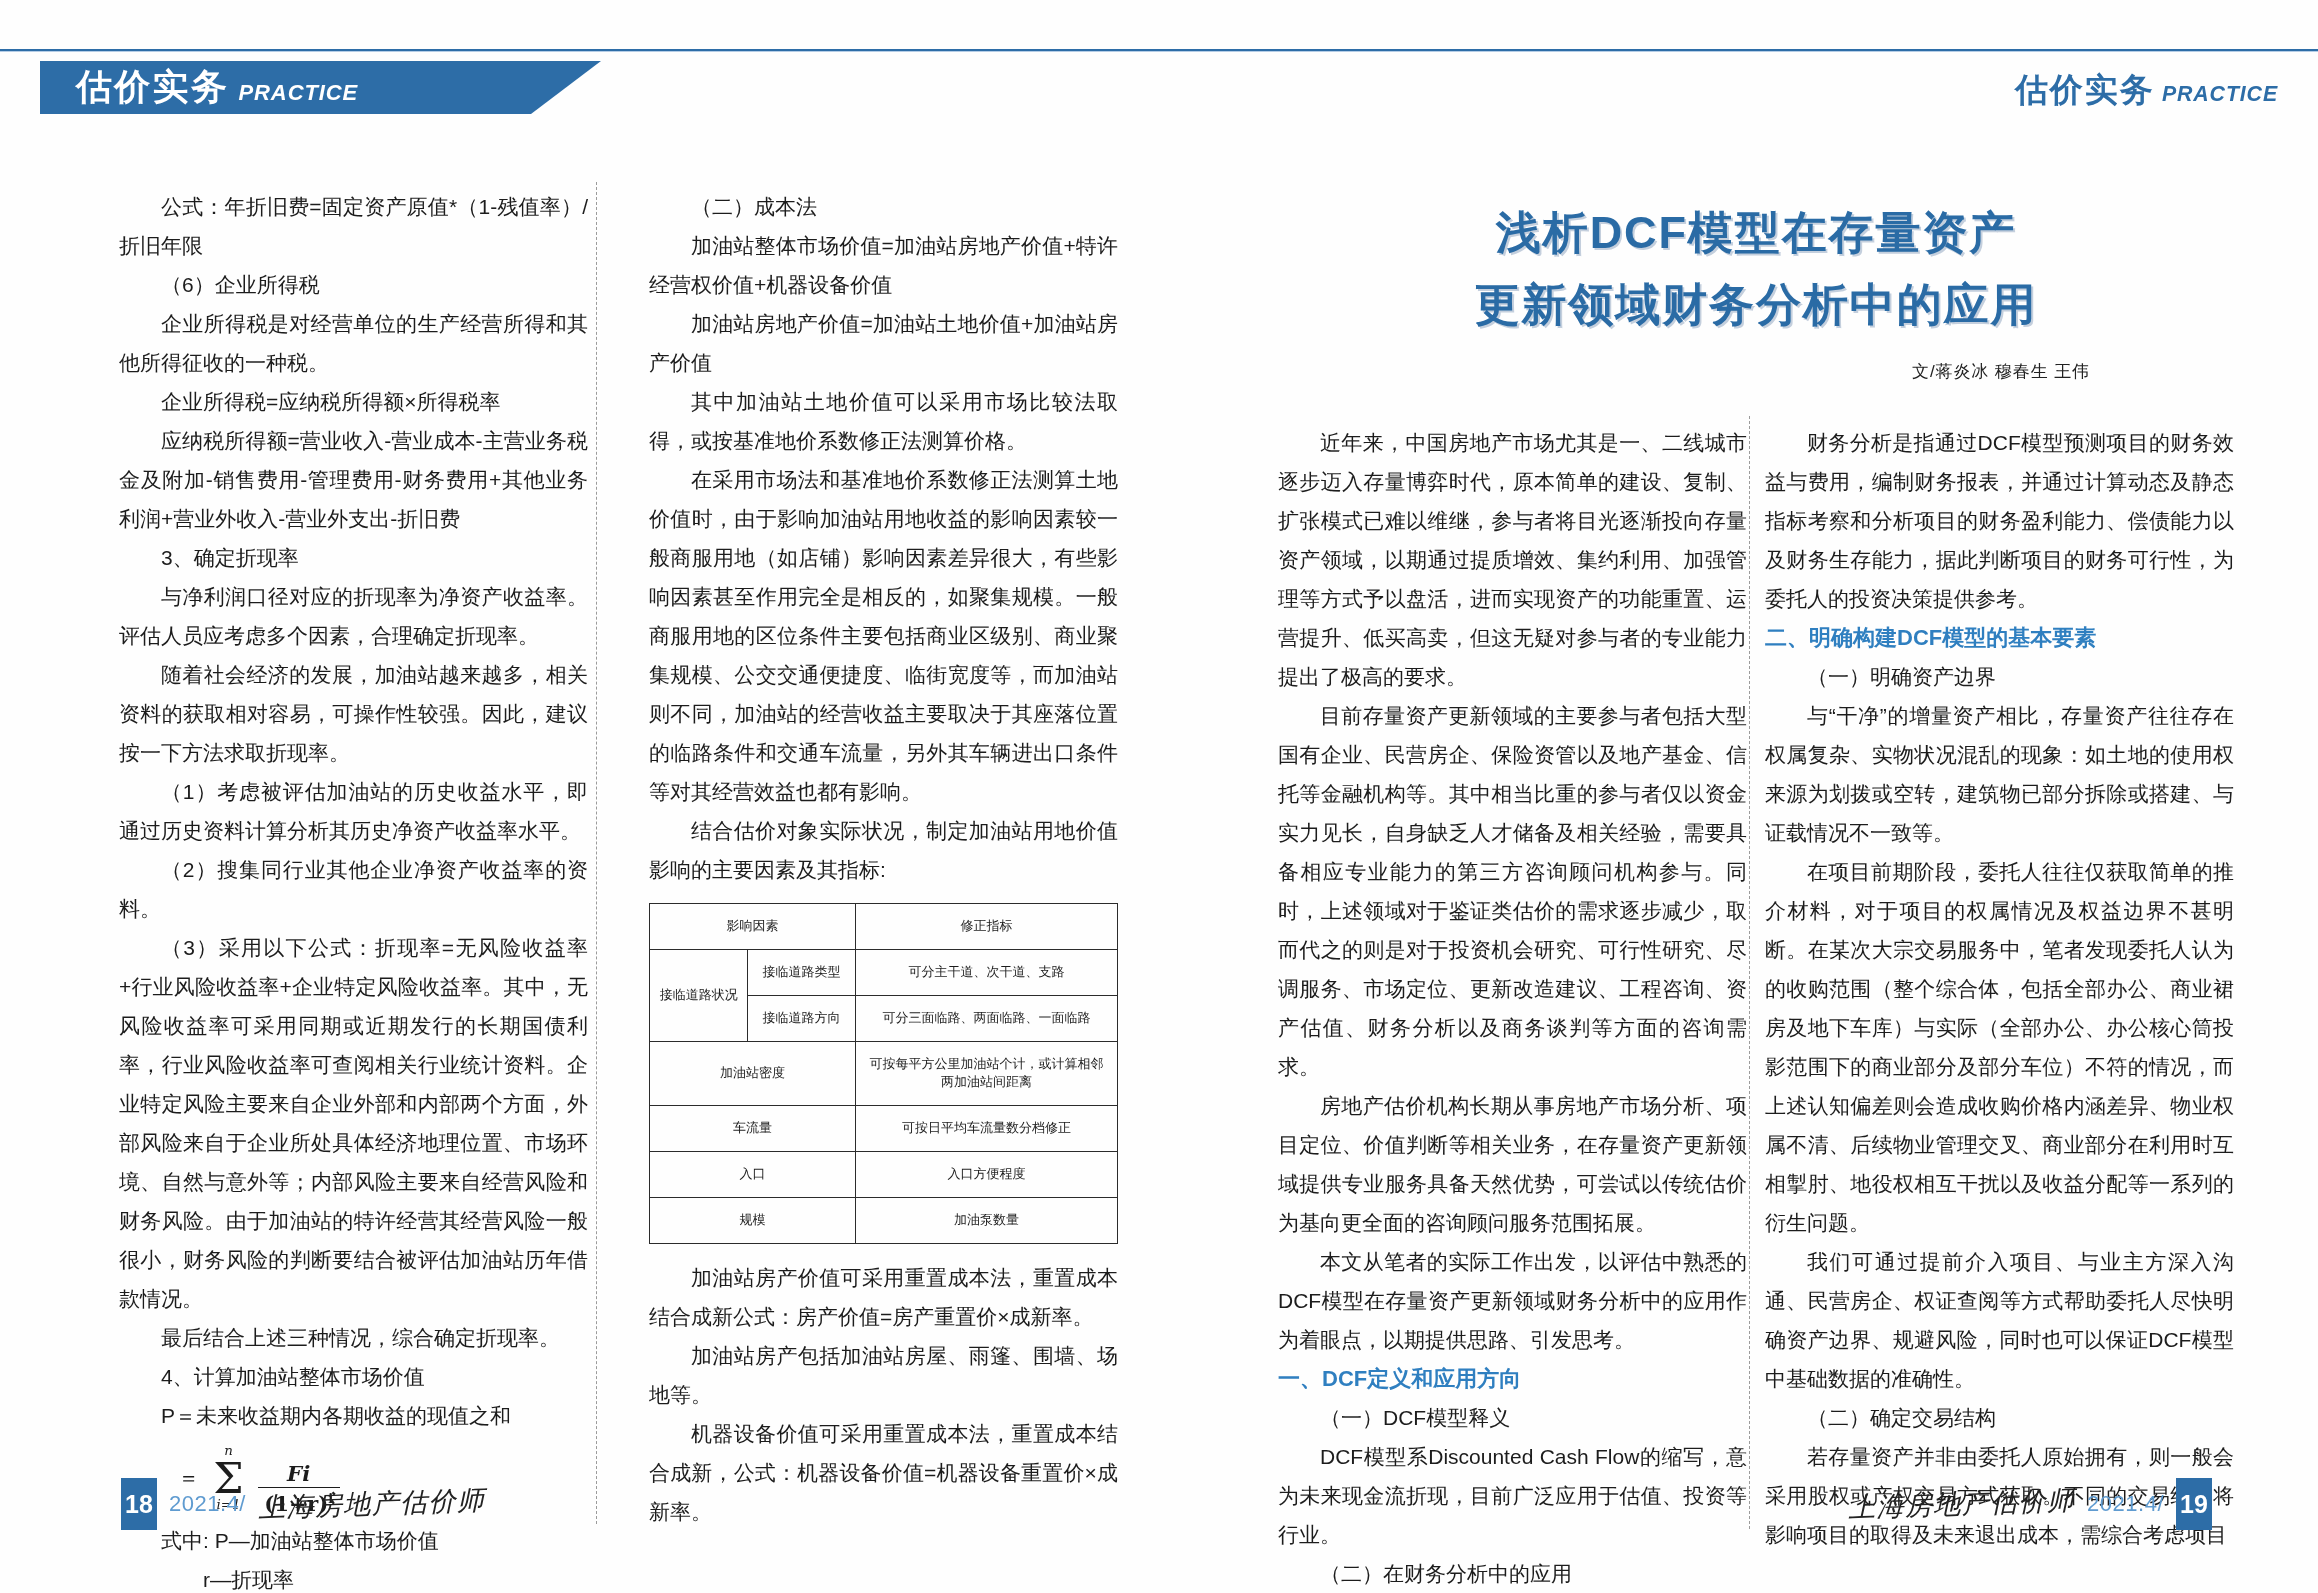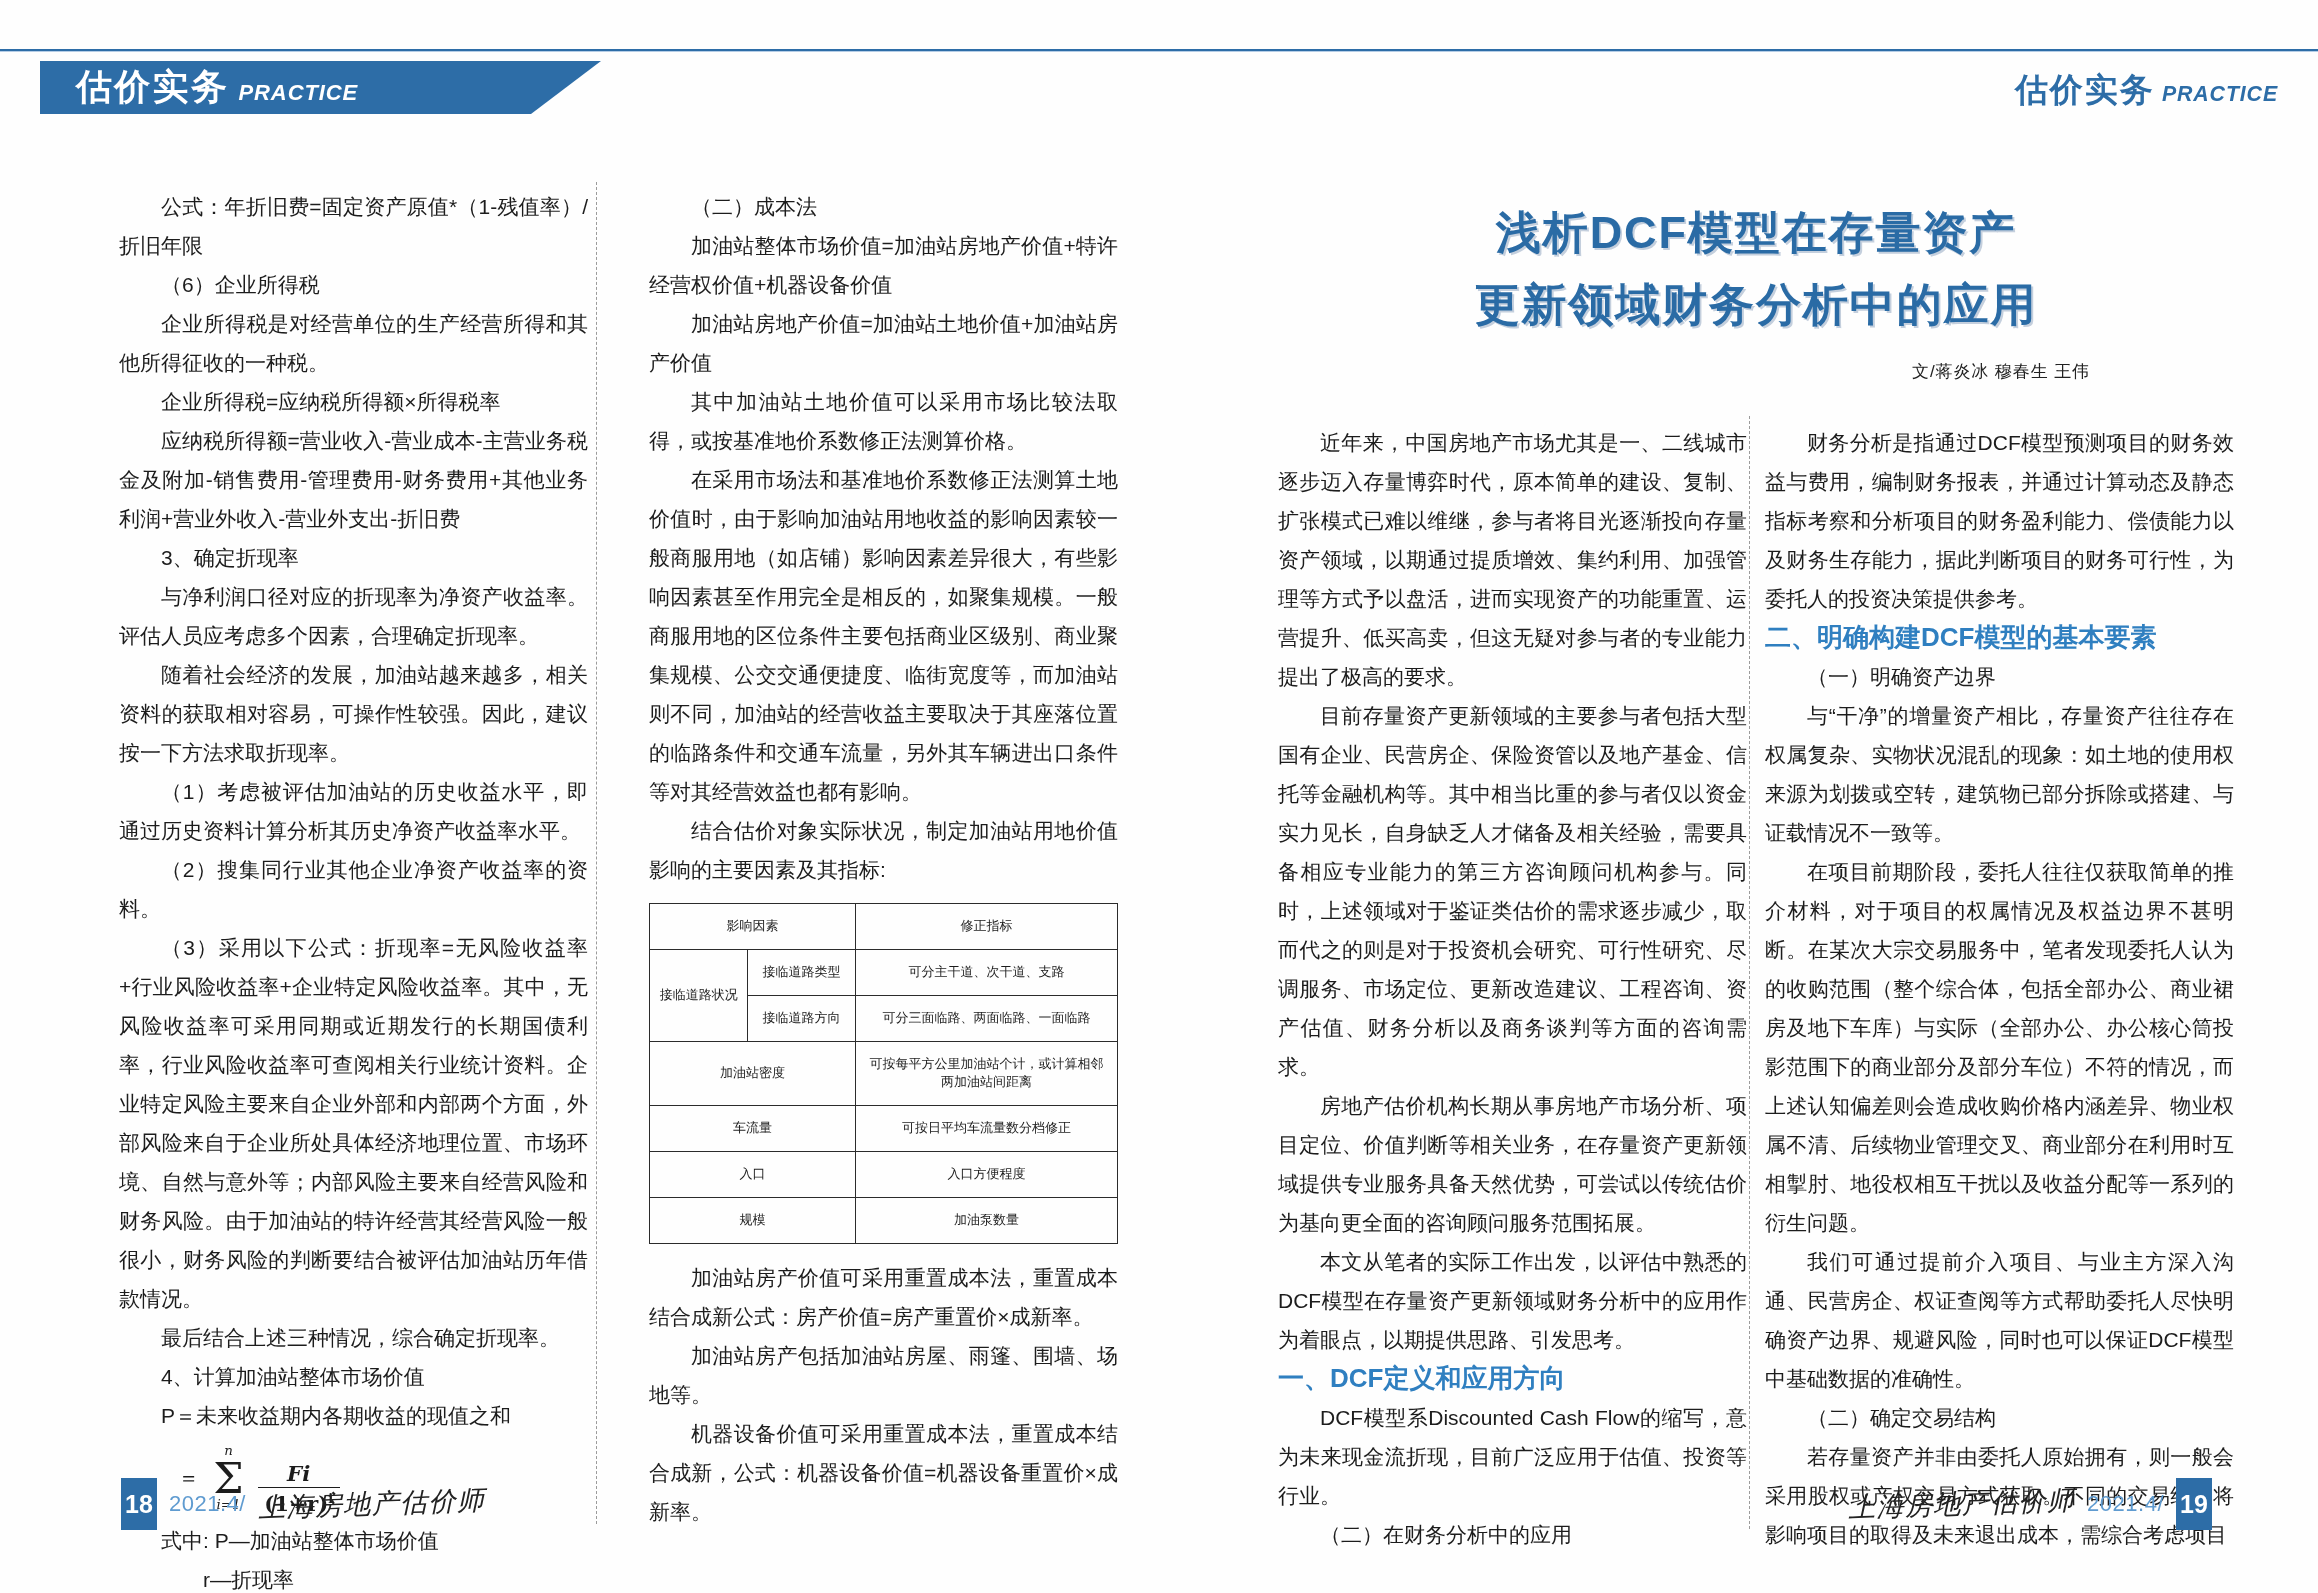--- a/index.html
+++ b/index.html
@@ -26,21 +26,21 @@
   .col1 { left:119px;  top:187px; }
   .col2 { left:649px; top:187px; }
   .col3 { left:1278px; top:423px; }
   .col4 { left:1765px; top:423px; }
   .v-divider { position:absolute; width:0; border-left:1.4px dashed #9b9b9b; }
   .div-left  { left:596px; top:182px;  height:1342px; }
   .div-right { left:1749px; top:416px;  height:1113px; }
 
   .para { text-indent:2em; }
   .para.def { text-indent:4em; }
-  .para.heading { text-indent:0; color:#2f7fc0; font-weight:bold; font-size:26px; }
+  .para.heading { text-indent:0; color:#2f7fc0; font-weight:bold; font-size:22px; }
 
   
   table.factors { width:100%; border-collapse:collapse; margin:14px 0;
                   font-size:13px; line-height:1.45; text-align:center; color:#1c1c1c; }
   table.factors th, table.factors td { border:1.4px solid #2b2b2b; padding:13px 7.4px;
                   vertical-align:middle; font-weight:normal; }
   table.factors .c-group { width:21%; }
   table.factors .c-sub   { width:23%; }
   table.factors .c-val   { width:56%; }
 
@@ -178,20 +178,21 @@
     <div class="title-line">更新领域财务分析中的应用</div>
     <div class="byline">文/蒋炎冰 穆春生 王伟</div>
   </div>
 
   <div class="col col3">
       <p class="para body">近年来，中国房地产市场尤其是一、二线城市逐步迈入存量博弈时代，原本简单的建设、复制、扩张模式已难以维继，参与者将目光逐渐投向存量资产领域，以期通过提质增效、集约利用、加强管理等方式予以盘活，进而实现资产的功能重置、运营提升、低买高卖，但这无疑对参与者的专业能力提出了极高的要求。</p>
       <p class="para body">目前存量资产更新领域的主要参与者包括大型国有企业、民营房企、保险资管以及地产基金、信托等金融机构等。其中相当比重的参与者仅以资金实力见长，自身缺乏人才储备及相关经验，需要具备相应专业能力的第三方咨询顾问机构参与。同时，上述领域对于鉴证类估价的需求逐步减少，取而代之的则是对于投资机会研究、可行性研究、尽调服务、市场定位、更新改造建议、工程咨询、资产估值、财务分析以及商务谈判等方面的咨询需求。</p>
       <p class="para body">房地产估价机构长期从事房地产市场分析、项目定位、价值判断等相关业务，在存量资产更新领域提供专业服务具备天然优势，可尝试以传统估价为基向更全面的咨询顾问服务范围拓展。</p>
       <p class="para body">本文从笔者的实际工作出发，以评估中熟悉的DCF模型在存量资产更新领域财务分析中的应用作为着眼点，以期提供思路、引发思考。</p>
       <p class="para heading">一、DCF定义和应用方向</p>
+      <p class="para body">（一）DCF模型释义</p>
       <p class="para body">DCF模型系Discounted Cash Flow的缩写，意为未来现金流折现，目前广泛应用于估值、投资等行业。</p>
       <p class="para body">（二）在财务分析中的应用</p>
     </div>
 
   <div class="v-divider div-right"></div>
 
   <div class="col col4">
       <p class="para body">财务分析是指通过DCF模型预测项目的财务效益与费用，编制财务报表，并通过计算动态及静态指标考察和分析项目的财务盈利能力、偿债能力以及财务生存能力，据此判断项目的财务可行性，为委托人的投资决策提供参考。</p>
       <p class="para heading">二、明确构建DCF模型的基本要素</p>
       <p class="para body">（一）明确资产边界</p>

